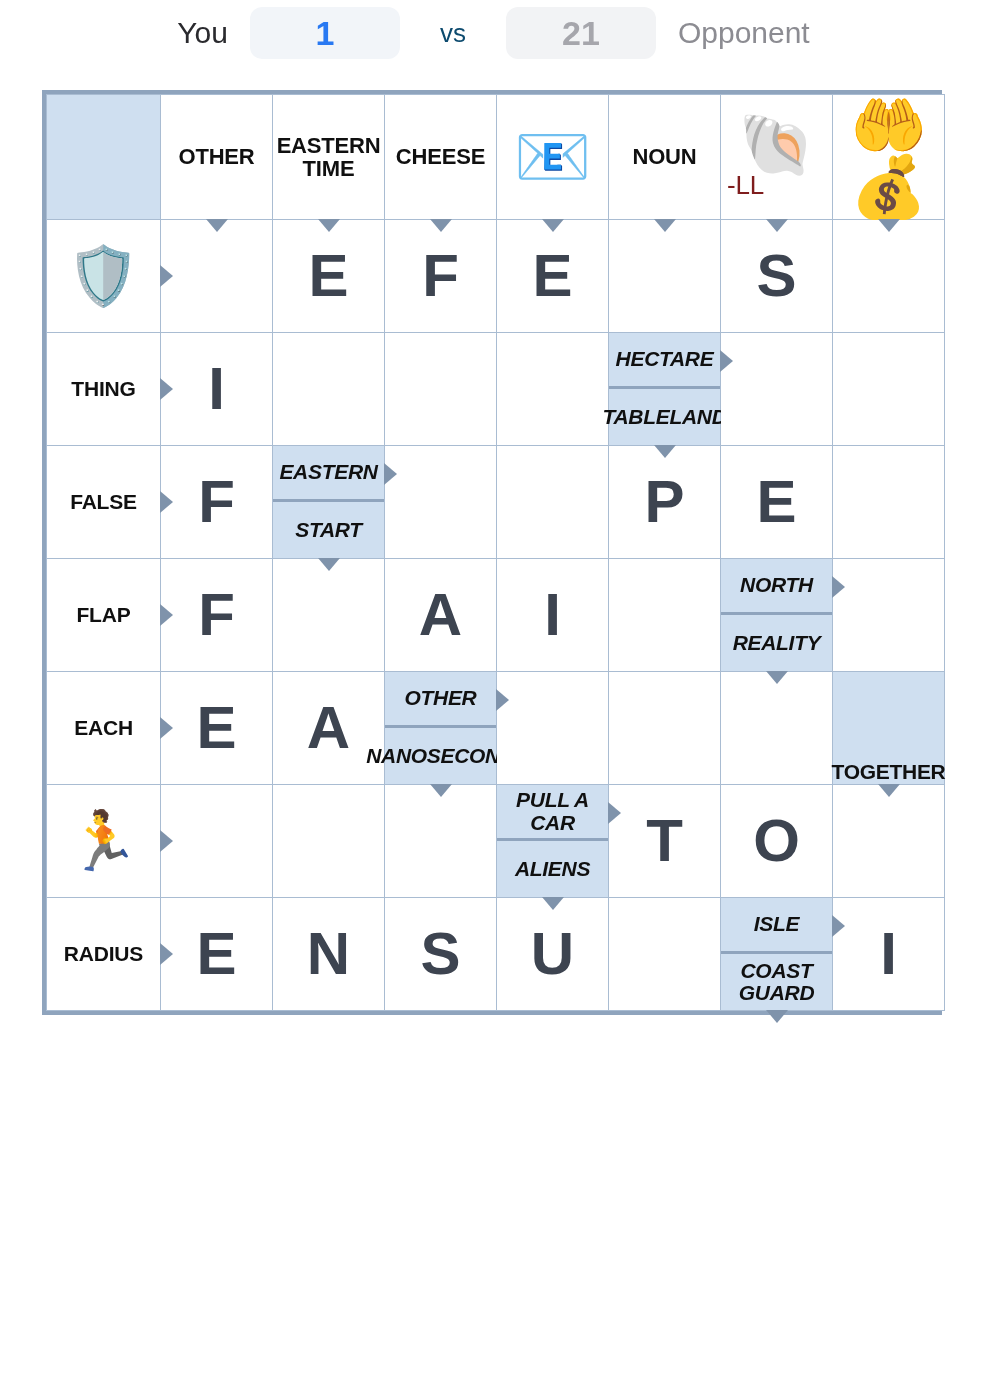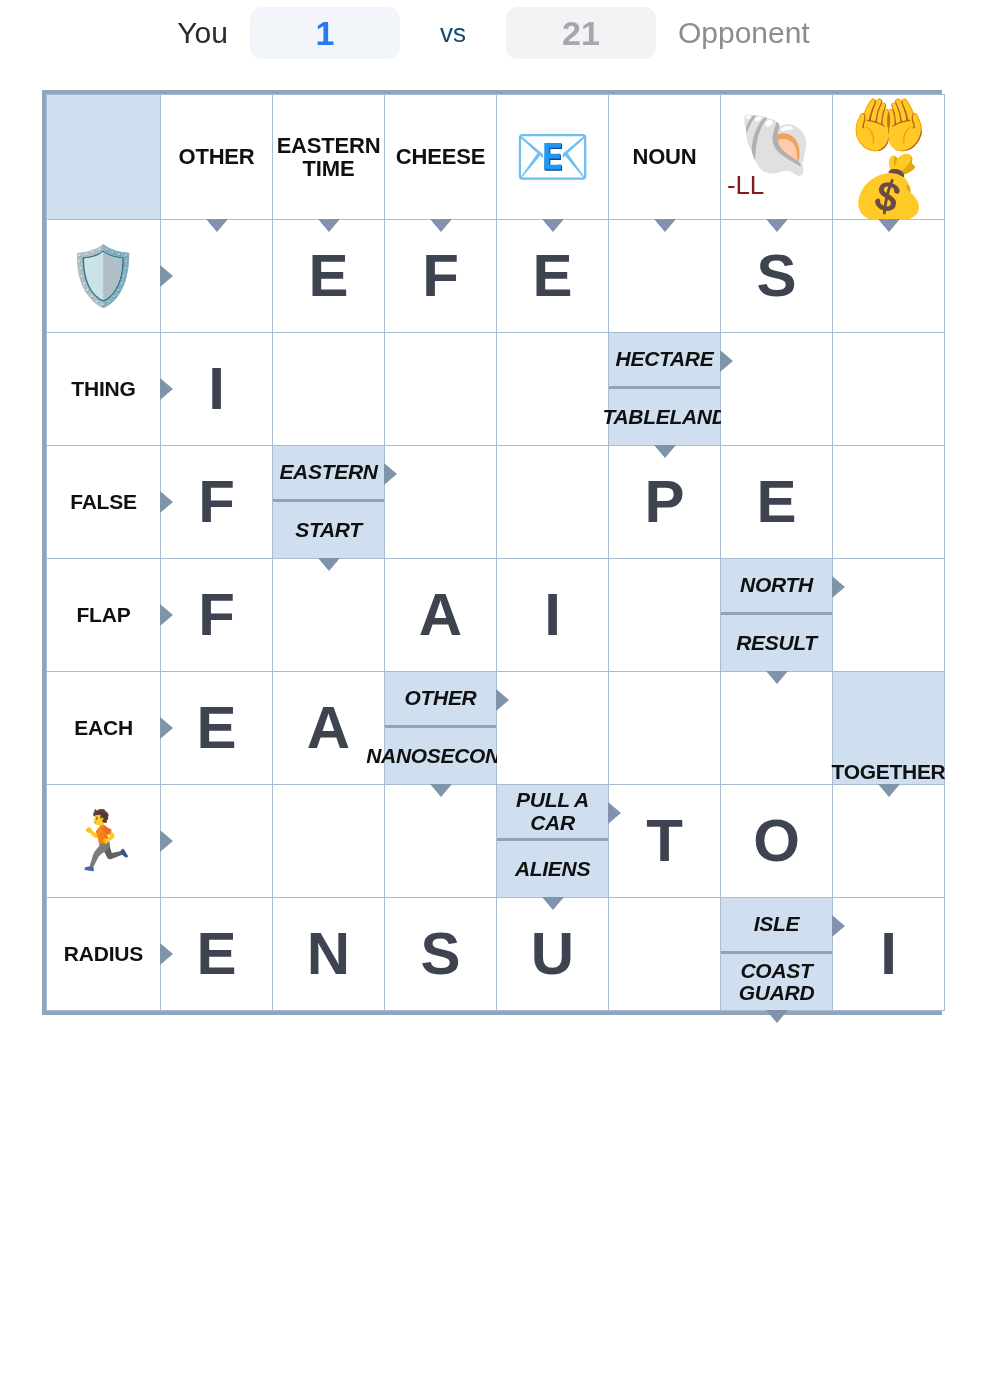--- a/index.html
+++ b/index.html
@@ -330,21 +330,21 @@
           <tr>
             <td class="rowlabel"><span>FLAP</span><span class="arr arr-right cellarr-right"></span></td>
             <td class="letter"><span class="letter-text">F</span></td>
             <td class="empty"></td>
             <td class="letter"><span class="letter-text">A</span></td>
             <td class="letter"><span class="letter-text">I</span></td>
             <td class="empty"></td>
             <td class="clue">
               <div class="clue-box split">
                 <div class="clue-half top">NORTH</div>
-                <div class="clue-half bottom">RESULT</div>
+                <div class="clue-half bottom">REALITY</div>
                 <span class="arr arr-right" style="top: 25%; margin-top: -11px;"></span>
                 <span class="arr arr-down"></span>
               </div>
             </td>
             <td class="empty"></td>
           </tr>
           <tr>
             <td class="rowlabel"><span>EACH</span><span class="arr arr-right cellarr-right"></span></td>
             <td class="letter"><span class="letter-text">E</span></td>
             <td class="letter"><span class="letter-text">A</span></td>

